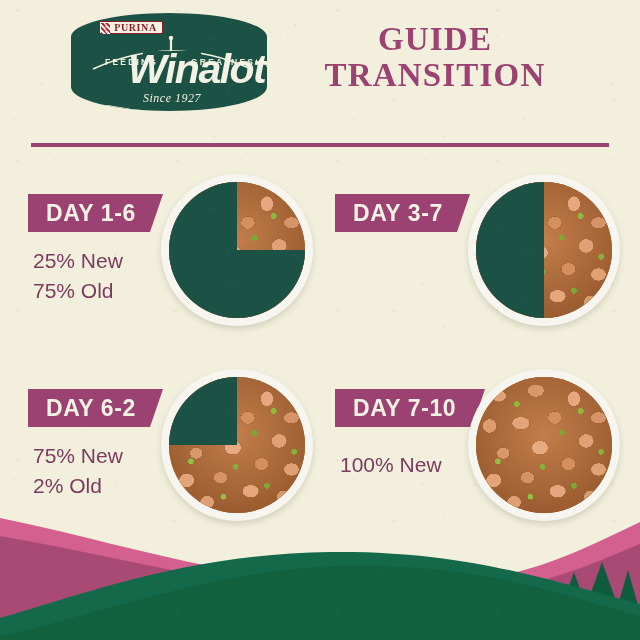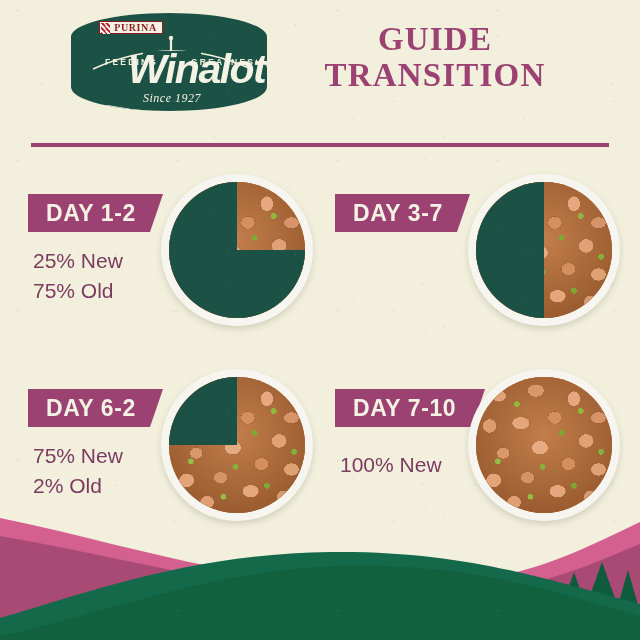--- a/index.html
+++ b/index.html
@@ -225,21 +225,21 @@
     <div>GUIDE</div>
     <div>TRANSITION</div>
   </div>
 </div>
 
 <div class="divider"></div>
 
 <div class="steps">
 
   <div class="step s0">
-    <div class="day-badge">DAY 1-2</div>
+    <div class="day-badge">DAY 1-6</div>
     <div class="mix-lines">
       <div>25% New</div>
       <div>75% Old</div>
     </div>
     <div class="bowl">
       <div class="bowl-inner">
         <div class="food"></div>
         <div class="old-mask m75"></div>
       </div>
     </div>

